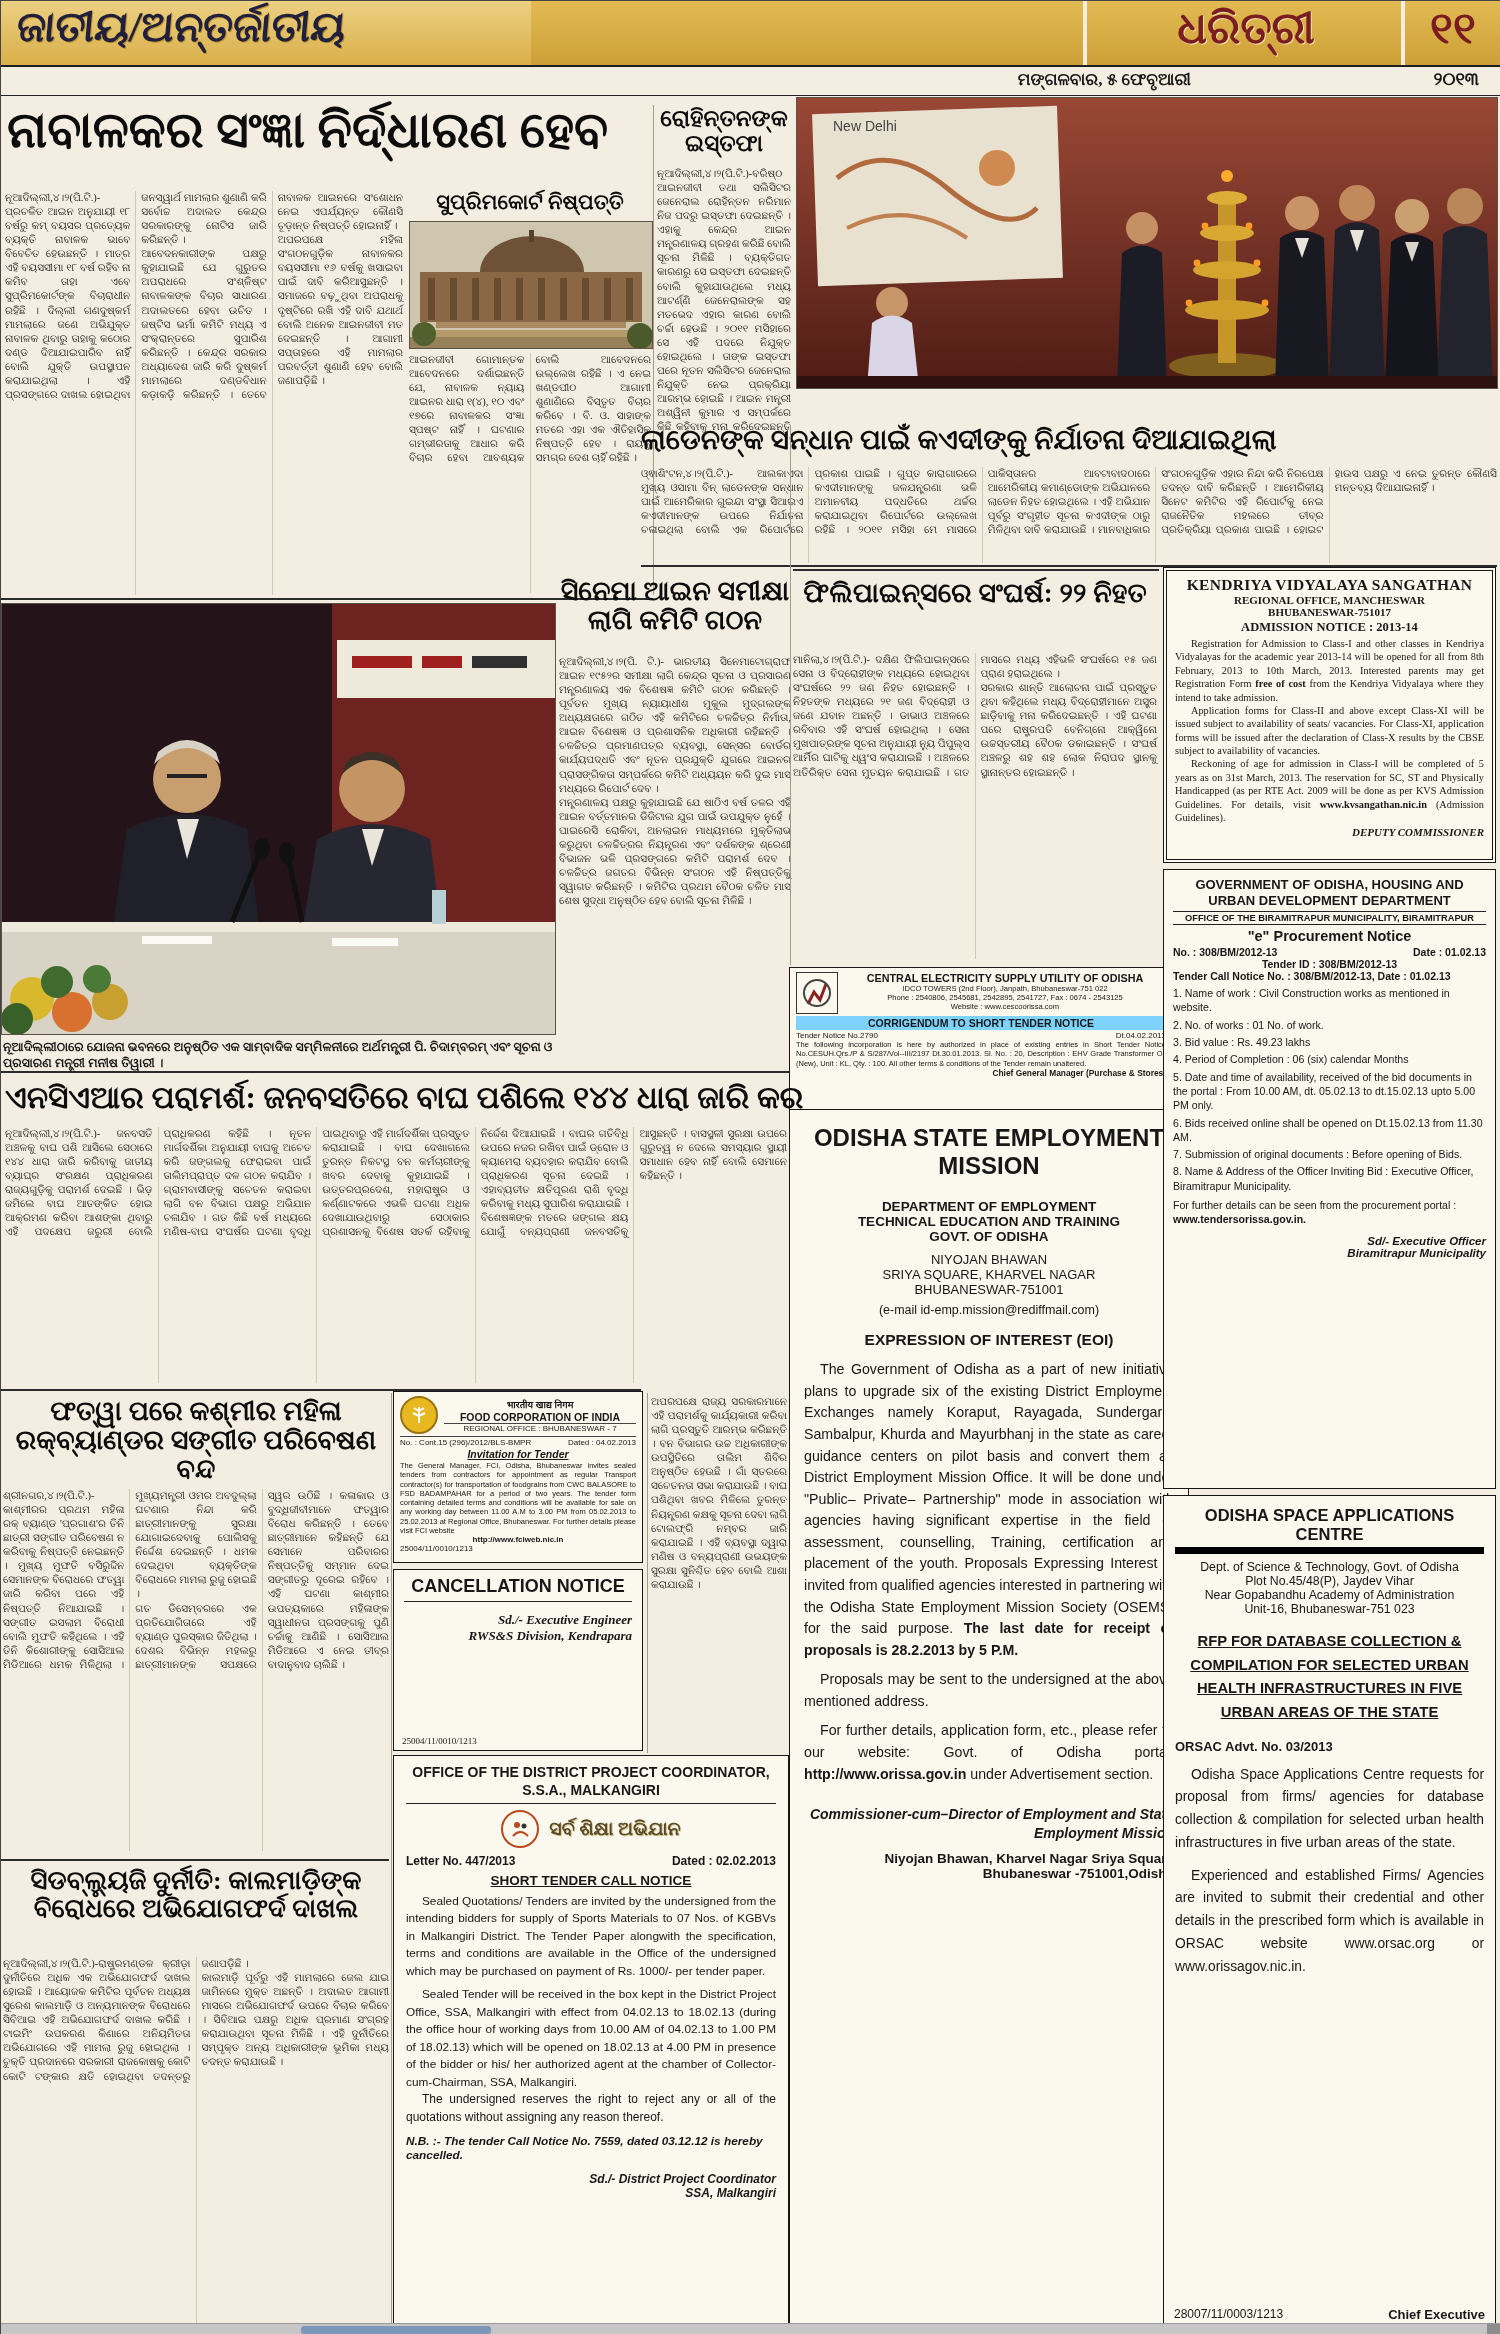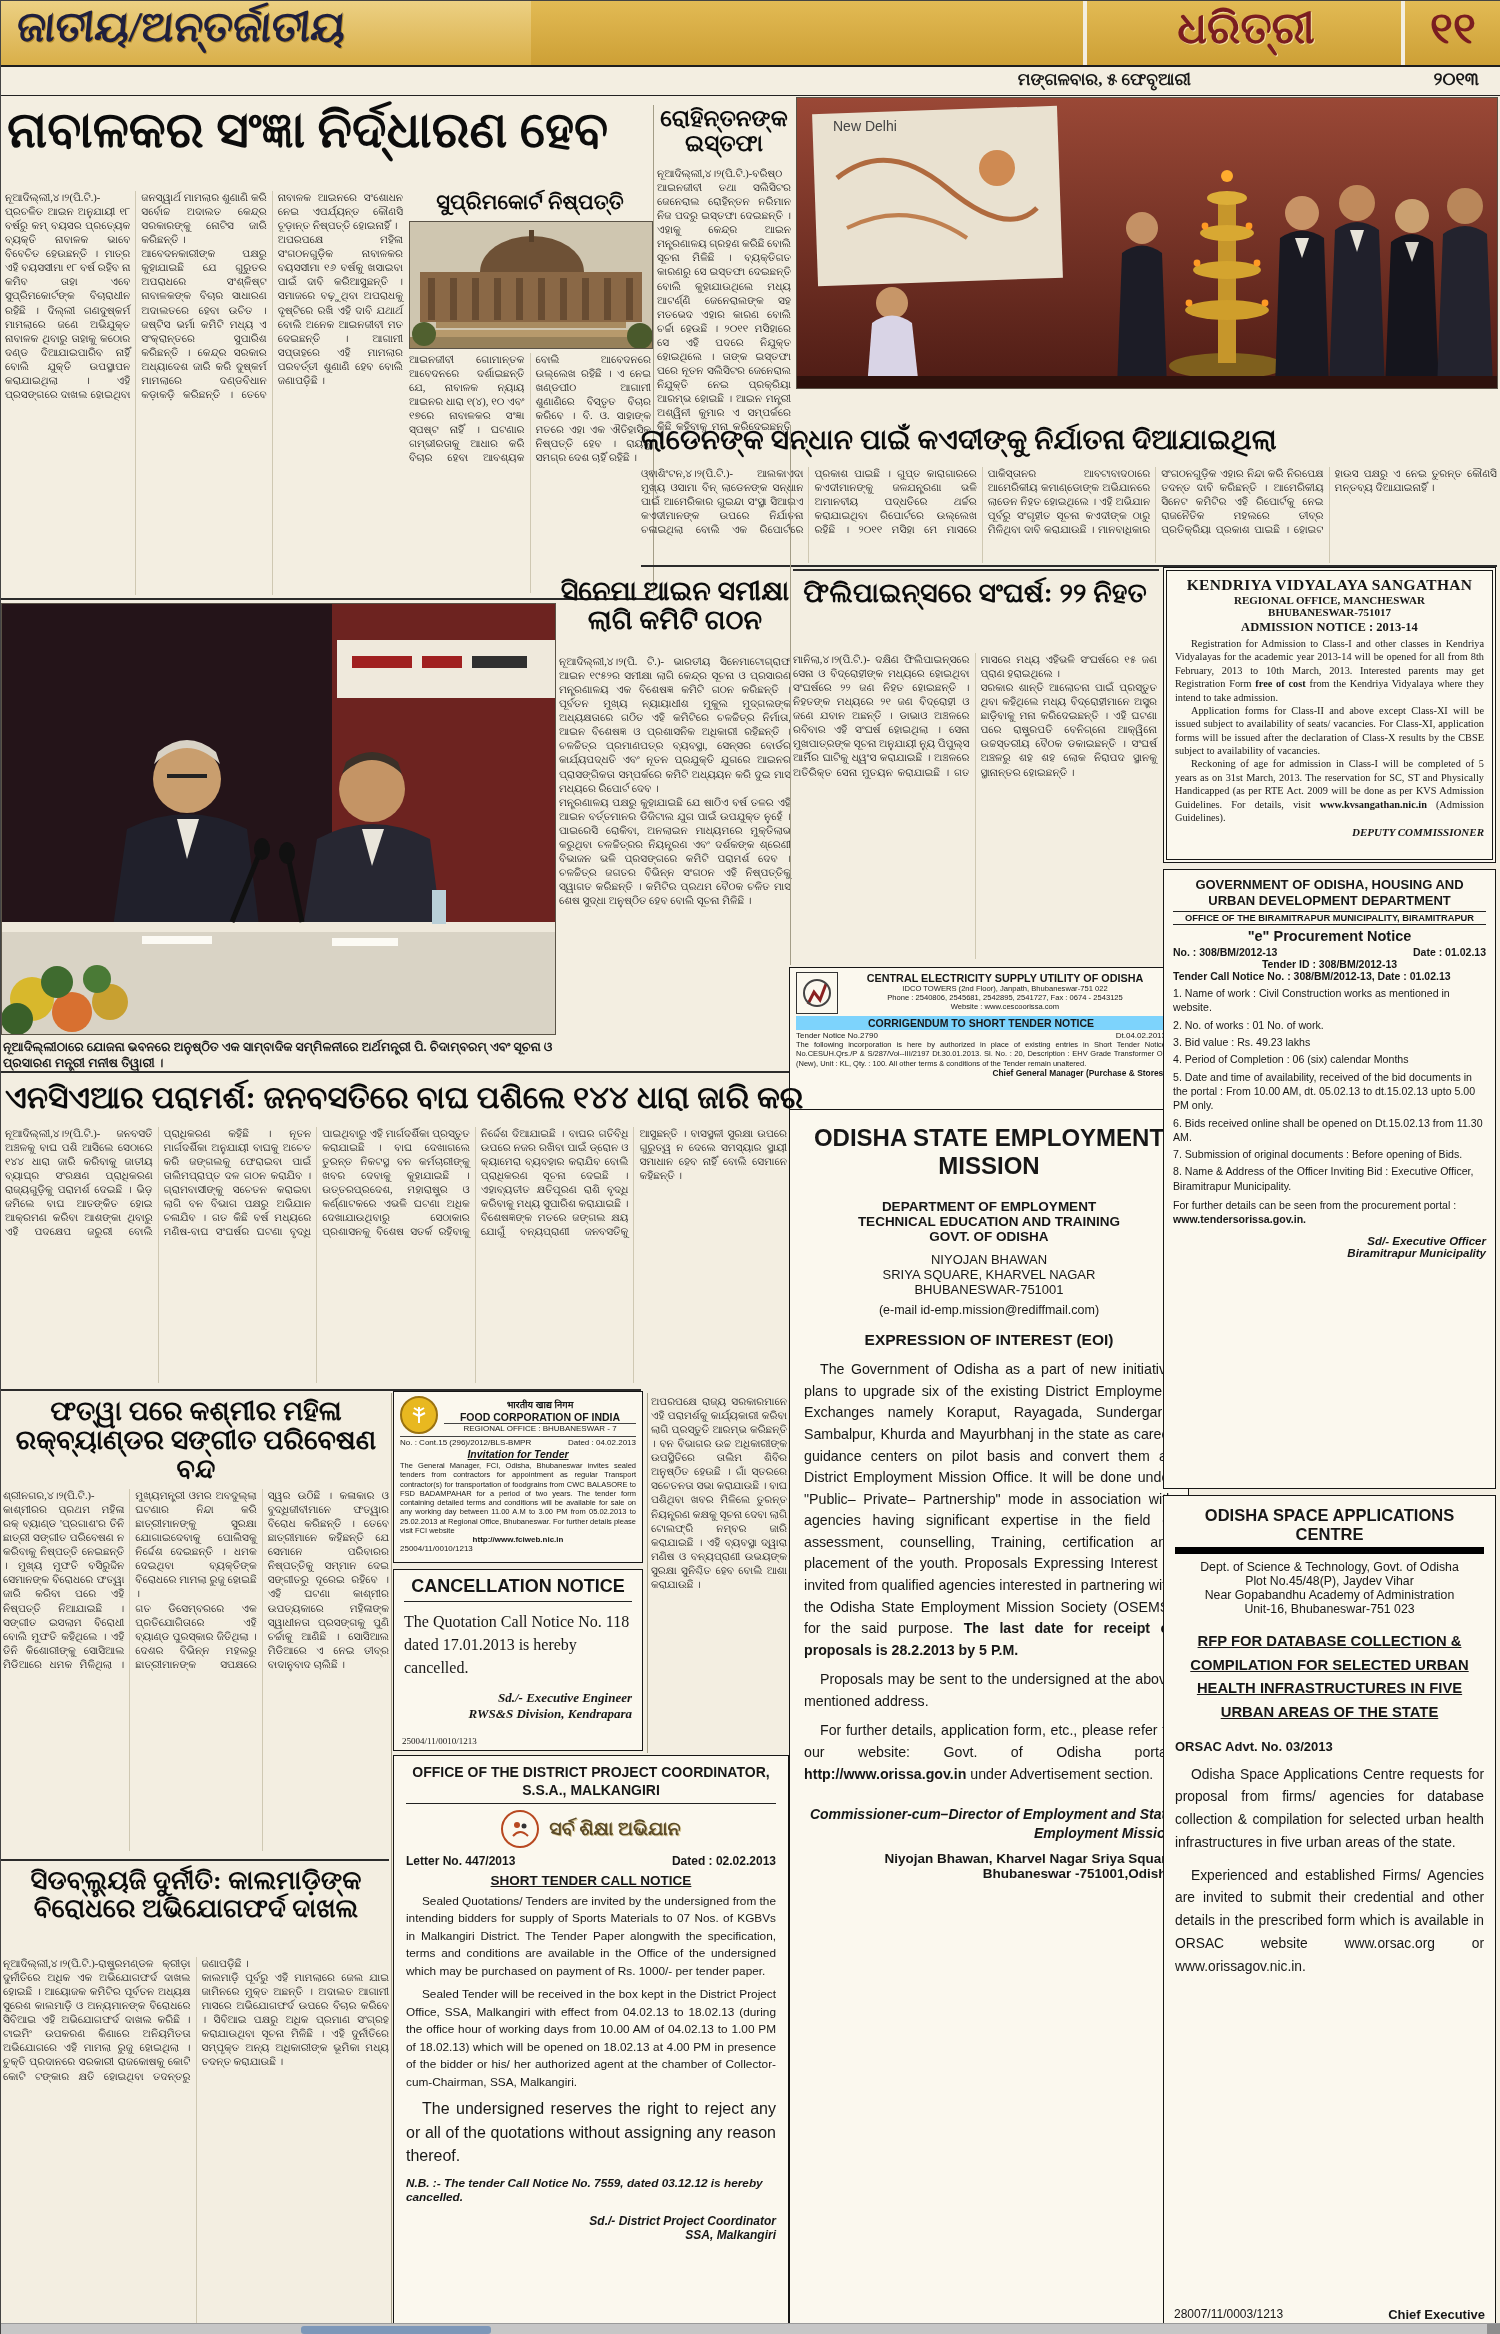--- a/index.html
+++ b/index.html
@@ -319,21 +319,20 @@
       <span>Dated : 04.02.2013</span>
     </div>
     <div class="b i u center" style="font-size:10.5px;margin:1px 0;">Invitation for Tender</div>
     <div class="just" style="font-size:7.5px;line-height:1.24;">The General Manager, FCI, Odisha, Bhubaneswar invites sealed tenders from contractors for appointment as regular Transport contractor(s) for transportation of foodgrains from CWC BALASORE to FSD BADAMPAHAR for a period of two years. The tender form containing detailed terms and conditions will be available for sale on any working day between 11.00 A.M to 3.00 PM from 05.02.2013 to 25.02.2013 at Regional Office, Bhubaneswar. For further details please visit FCI website</div>
     <div class="b center" style="font-size:8px;">http://www.fciweb.nic.in</div>
     <div style="font-size:8px;">25004/11/0010/1213</div>
   </div>
 
   <div class="box" style="left:392px;top:1568px;width:250px;height:182px;padding:6px 10px;box-sizing:border-box;">
     <div class="b center sans" style="font-size:18px;border-bottom:1.5px solid #222;padding-bottom:4px;">CANCELLATION NOTICE</div>
-    <div style="font-size:16px;line-height:1.45;margin-top:8px;">The Quotation Call Notice No. 118 dated 17.01.2013 is hereby cancelled.</div>
     <div class="b i right" style="font-size:13px;margin-top:10px;">Sd./- Executive Engineer</div>
     <div class="b i right" style="font-size:13px;">RWS&amp;S Division, Kendrapara</div>
     <div class="abs nfoot" style="left:8px;bottom:4px;font-size:9px;">25004/11/0010/1213</div>
   </div>
 
   <div class="box sans" style="left:392px;top:1754px;width:396px;height:576px;padding:8px 12px;box-sizing:border-box;">
     <div class="b center" style="font-size:14px;line-height:1.25;border-bottom:1px solid #222;padding-bottom:4px;">OFFICE OF THE DISTRICT PROJECT COORDINATOR, S.S.A., MALKANGIRI</div>
     <div style="display:flex;align-items:center;justify-content:center;gap:10px;margin:6px 0;">
       <div style="width:34px;height:34px;border-radius:50%;border:2px solid #b84820;display:flex;align-items:center;justify-content:center;">
         <svg width="22" height="22" viewBox="0 0 22 22">
@@ -344,21 +343,21 @@
       </div>
       <div class="b" style="font-size:19px;color:#5a4a28;text-shadow:1px 1px 0 #d8c896;font-family:'Liberation Serif',serif;">ସର୍ବ ଶିକ୍ଷା ଅଭିଯାନ</div>
     </div>
     <div style="display:flex;justify-content:space-between;font-size:12px;" class="b">
       <span>Letter No. 447/2013</span>
       <span>Dated : 02.02.2013</span>
     </div>
     <div class="b center u" style="font-size:13.5px;margin:5px 0;">SHORT TENDER CALL NOTICE</div>
     <div class="just para" style="font-size:11.8px;line-height:1.48;">Sealed Quotations/ Tenders are invited by the undersigned from the intending bidders for supply of Sports Materials to 07 Nos. of KGBVs in Malkangiri District. The Tender Paper alongwith the specification, terms and conditions are available in the Office of the undersigned which may be purchased on payment of Rs. 1000/- per tender paper.</div>
     <div class="just para" style="font-size:11.8px;line-height:1.48;margin-top:6px;">Sealed Tender will be received in the box kept in the District Project Office, SSA, Malkangiri with effect from 04.02.13 to 18.02.13 (during the office hour of working days from 10.00 AM of 04.02.13 to 1.00 PM of 18.02.13) which will be opened on 18.02.13 at 4.00 PM in presence of the bidder or his/ her authorized agent at the chamber of Collector-cum-Chairman, SSA, Malkangiri.</div>
-    <div class="just para" style="font-size:16px;line-height:1.48;margin-top:6px;">The undersigned reserves the right to reject any or all of the quotations without assigning any reason thereof.</div>
+    <div class="just para" style="font-size:12px;line-height:1.48;">The undersigned reserves the right to reject any or all of the quotations without assigning any reason thereof.</div>
     <div class="b i" style="font-size:11.8px;margin-top:8px;">N.B. :- The tender Call Notice No. 7559, dated 03.12.12 is hereby cancelled.</div>
     <div class="b i right" style="font-size:12px;margin-top:10px;">Sd./- District Project Coordinator</div>
     <div class="b i right" style="font-size:12px;">SSA, Malkangiri</div>
   </div>
 
   <div class="rule-h" style="left:0;top:1858px;width:388px;"></div>
   <div class="abs hl center" style="left:2px;top:1866px;width:386px;font-size:26px;">ସିଡବ୍ଲ୍ୟୁଜି ଦୁର୍ନୀତି: କାଲମାଡ଼ିଙ୍କ ବିରୋଧରେ ଅଭିଯୋଗଫର୍ଦ ଦାଖଲ</div>
   <div class="abs ob just pre colrule" style="left:2px;top:1956px;width:386px;height:368px;column-count:2;">ନୂଆଦିଲ୍ଲୀ,୪।୨(ପି.ଟି.)-ରାଷ୍ଟ୍ରମଣ୍ଡଳ କ୍ରୀଡ଼ା ଦୁର୍ନୀତିରେ ଅଧିକ ଏକ ଅଭିଯୋଗଫର୍ଦ ଦାଖଲ ହୋଇଛି । ଆୟୋଜକ କମିଟିର ପୂର୍ବତନ ଅଧ୍ୟକ୍ଷ ସୁରେଶ କାଲମାଡ଼ି ଓ ଅନ୍ୟମାନଙ୍କ ବିରୋଧରେ ସିବିଆଇ ଏହି ଅଭିଯୋଗଫର୍ଦ ଦାଖଲ କରିଛି । ଟାଇମିଂ ଉପକରଣ କିଣାରେ ଅନିୟମିତତା ଅଭିଯୋଗରେ ଏହି ମାମଲା ରୁଜୁ ହୋଇଥିଲା । ଚୁକ୍ତି ପ୍ରଦାନରେ ସରକାରୀ ରାଜକୋଷକୁ କୋଟି କୋଟି ଟଙ୍କାର କ୍ଷତି ହୋଇଥିବା ତଦନ୍ତରୁ ଜଣାପଡ଼ିଛି ।
 କାଲମାଡ଼ି ପୂର୍ବରୁ ଏହି ମାମଲାରେ ଜେଲ ଯାଇ ଜାମିନରେ ମୁକ୍ତ ଅଛନ୍ତି । ଅଦାଲତ ଆଗାମୀ ମାସରେ ଅଭିଯୋଗଫର୍ଦ ଉପରେ ବିଚାର କରିବେ । ସିବିଆଇ ପକ୍ଷରୁ ଅଧିକ ପ୍ରମାଣ ସଂଗ୍ରହ କରାଯାଉଥିବା ସୂଚନା ମିଳିଛି । ଏହି ଦୁର୍ନୀତିରେ ସମ୍ପୃକ୍ତ ଅନ୍ୟ ଅଧିକାରୀଙ୍କ ଭୂମିକା ମଧ୍ୟ ତଦନ୍ତ କରାଯାଉଛି ।</div>
 

